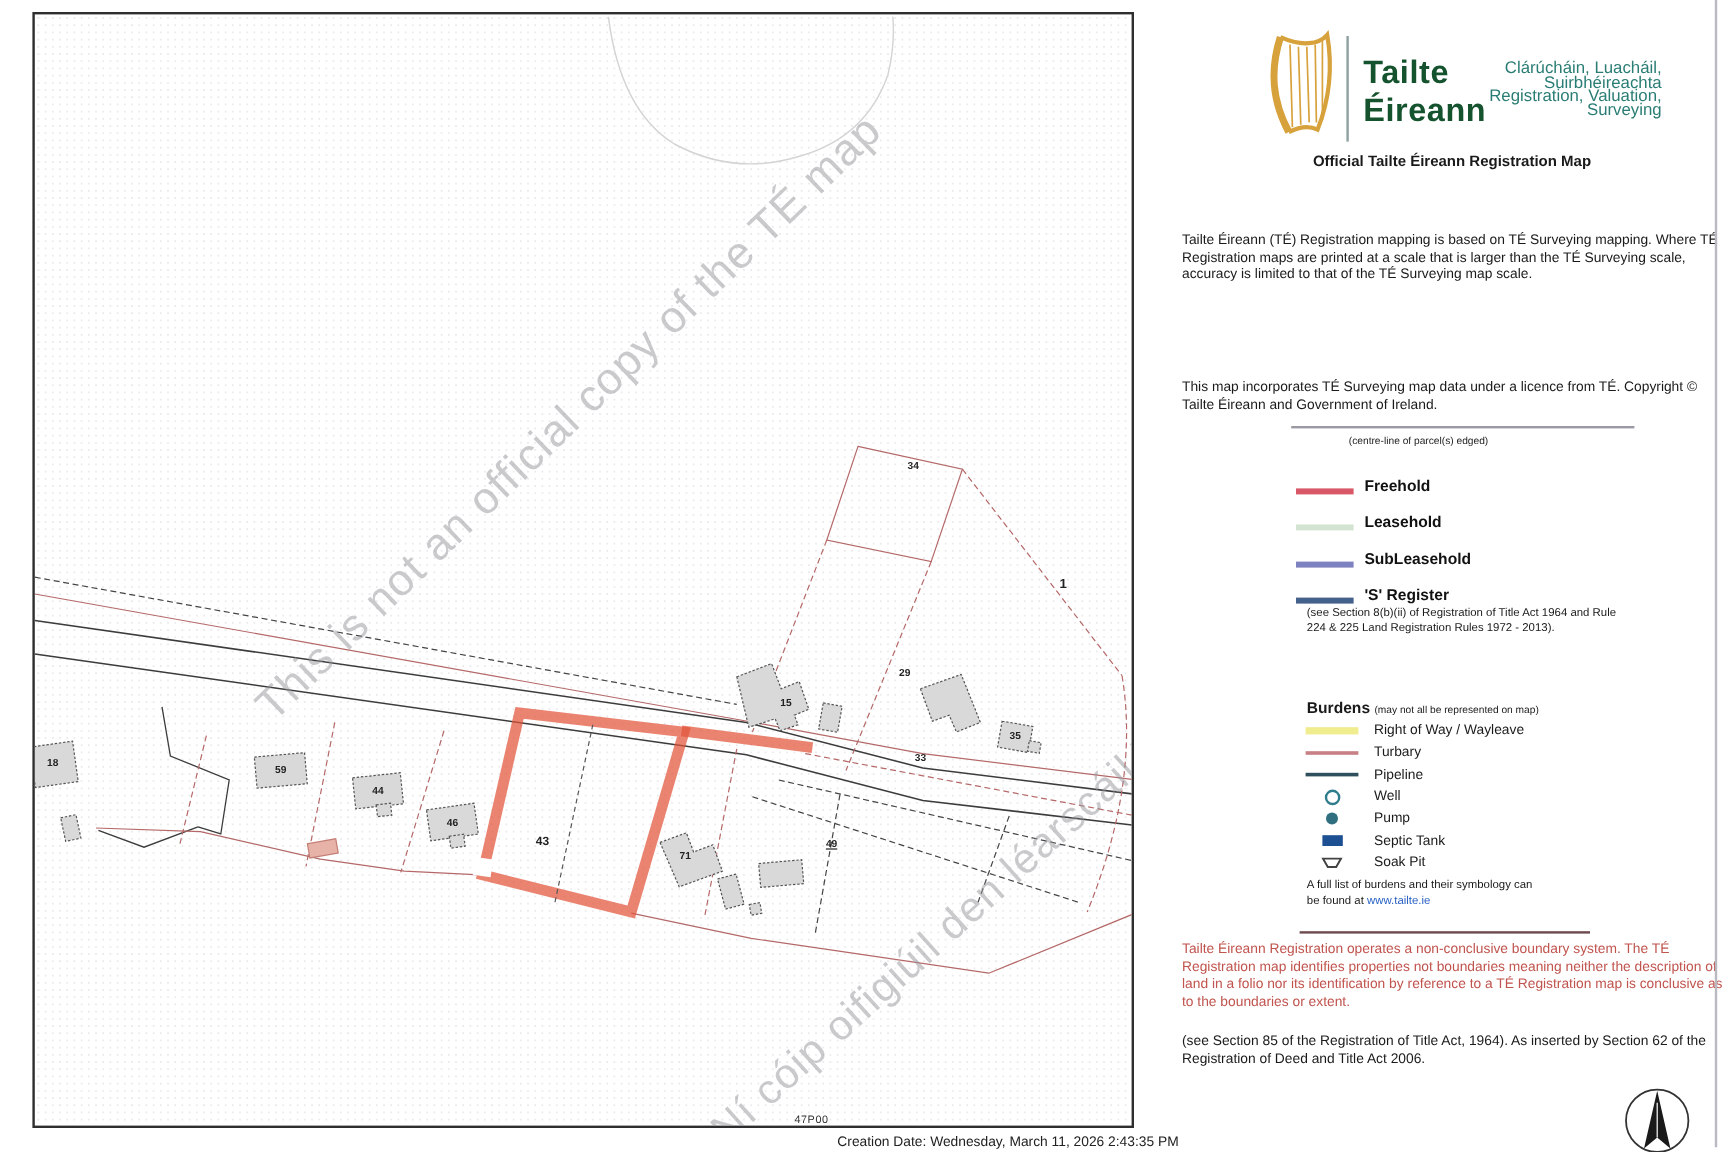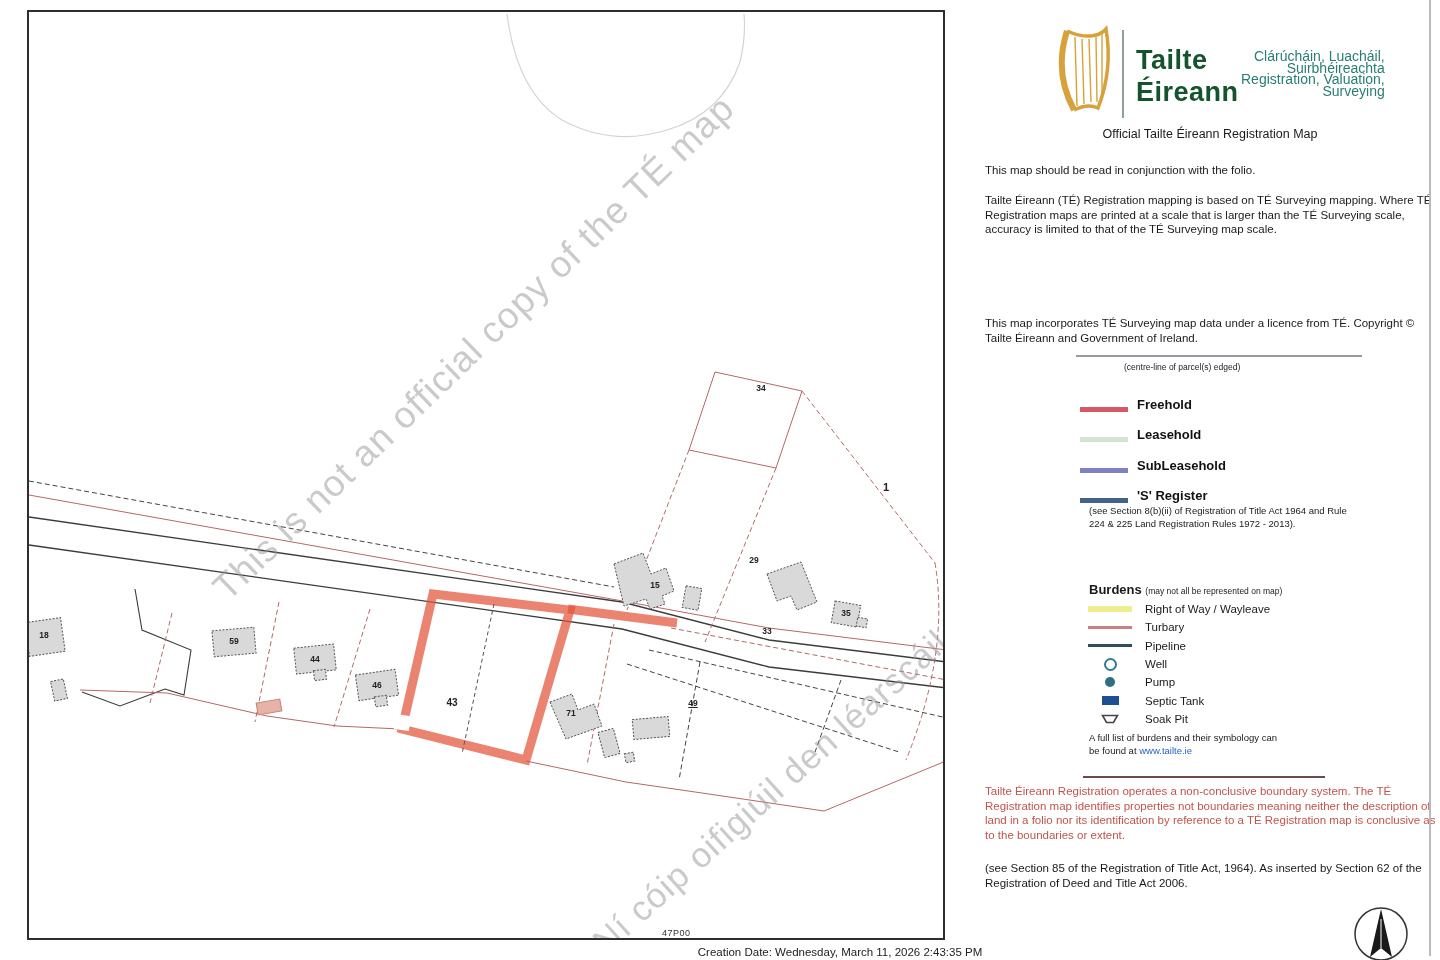--- a/index.html
+++ b/index.html
@@ -32,21 +32,21 @@
   .idash{stroke:#555;stroke-width:1;fill:none;stroke-dasharray:4 3;}
   .contour{stroke:#d4d4d4;stroke-width:1.2;fill:none;}
 
   
   #brand-harp{position:absolute;left:1053px;top:24px;}
   #brand-divider{position:absolute;left:1122px;top:30px;width:2px;height:88px;background:#8fa0a0;}
   #brand-name{position:absolute;left:1136px;top:44px;font-size:27px;font-weight:bold;
     color:#14532d;line-height:32px;letter-spacing:.5px;}
   #brand-tagline{position:absolute;left:1241px;top:51px;font-size:14px;color:#2a7d74;line-height:11.5px;text-align:right;}
   #doc-title{position:absolute;left:985px;top:127px;width:450px;text-align:center;
-    font-size:12.5px;font-weight:normal;}
+    font-size:12.5px;font-weight:bold;}
   .para{position:absolute;left:985px;width:447px;font-size:11.5px;line-height:14.5px;}
   #p1{top:163px;} #p2{top:193px;} #p3{top:267px;} #p4{top:316px;}
 
   #legend-divider{position:absolute;left:1076px;top:355px;width:286px;height:2px;background:#9a9aa2;}
   #legend-caption{position:absolute;left:1124px;top:362px;font-size:8.5px;color:#222;}
   #legend-items{position:absolute;left:1080px;top:381px;}
   .legend-row{display:flex;align-items:flex-end;height:30.5px;}
   .legend-swatch{width:48px;height:5px;margin-right:9px;flex:none;}
   .legend-label{font-size:13px;font-weight:bold;color:#111;}
   #legend-note{position:absolute;left:1089px;top:505px;width:258px;font-size:9.5px;line-height:12.5px;}
@@ -184,21 +184,20 @@
   </div>
   <div id="brand-tagline">
     <div>Clárúcháin, Luacháil,</div>
     <div>Suirbhéireachta</div>
     <div>Registration, Valuation,</div>
     <div>Surveying</div>
   </div>
 
   <div id="doc-title">Official Tailte Éireann Registration Map</div>
 
-  <div class="para" id="p1">This map should be read in conjunction with the folio.</div>
   <div class="para" id="p2">Tailte Éireann (TÉ) Registration mapping is based on TÉ Surveying mapping. Where TÉ Registration maps are printed at a scale that is larger than the TÉ Surveying scale, accuracy is limited to that of the TÉ Surveying map scale.</div>
   <div class="para" id="p4">This map incorporates TÉ Surveying map data under a licence from TÉ. Copyright © Tailte Éireann and Government of Ireland.</div>
 
   <div id="legend-divider"></div>
   <div id="legend-caption">(centre-line of parcel(s) edged)</div>
   <div id="legend-items">
       <div class="legend-row">
         <span class="legend-swatch" style="background: rgb(217, 88, 104);"></span>
         <span class="legend-label">Freehold</span>
       </div>

